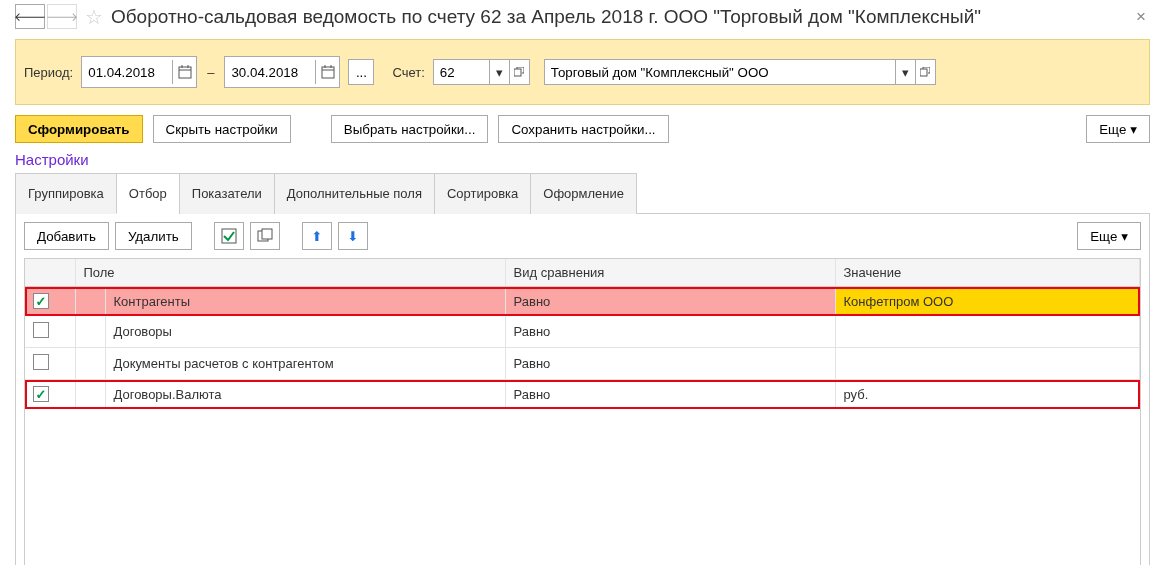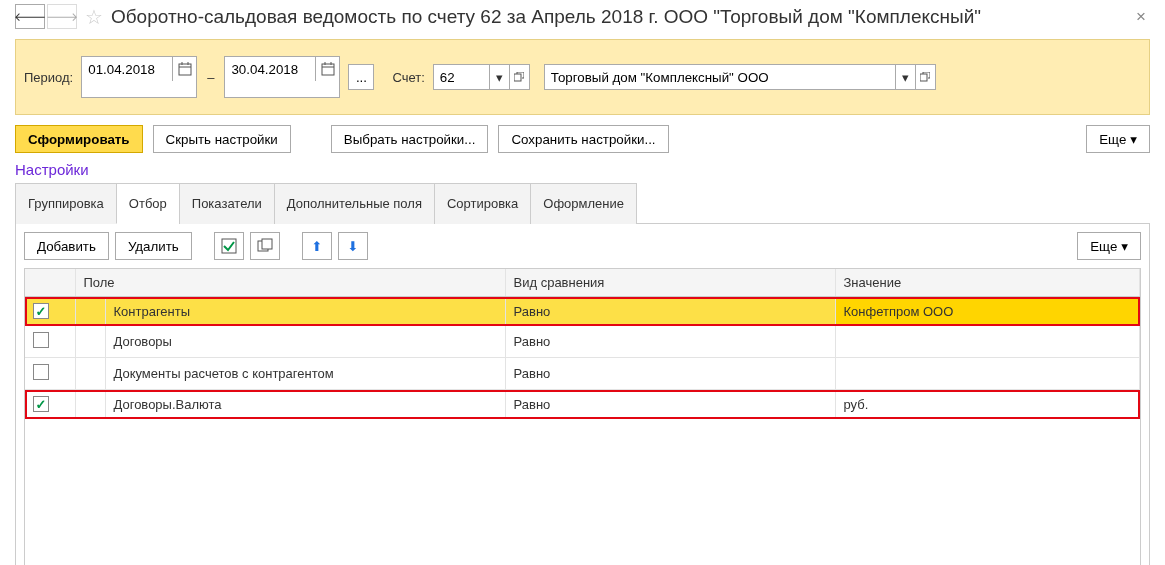--- a/index.html
+++ b/index.html
@@ -7,21 +7,21 @@
 
 .topbar { display: flex; align-items: center; padding: 4px 15px; }
 .nav-btns { display: flex; gap: 2px; margin-right: 8px; }
 .nav-btn { width: 30px; height: 25px; border: 1px solid #aaa; background: #fff; display: flex; align-items: center; justify-content: center; cursor: pointer; }
 .star { color: #ccc; font-size: 20px; margin-right: 8px; }
 .page-title { font-size: 19px; color: #333; flex: 1; }
 .close-x { font-size: 17px; color: #888; cursor: pointer; padding: 0 4px; }
 
 .period-bar { background: #ffedb3; border: 1px solid #e6d084; padding: 16px 8px; margin: 6px 15px 10px; display: flex; align-items: center; gap: 4px; }
 .period-bar label { margin-right: 4px; }
-.date-input { display: inline-flex; align-items: flex-start; border: 1px solid #aaa; background: #fff; height: 42px; }
+.date-input { display: inline-flex; align-items: center; border: 1px solid #aaa; background: #fff; height: 32px; }
 .date-input input { border: none; width: 90px; padding: 0 6px; height: 24px; outline: none; }
 .date-input .cal { width: 24px; border-left: 1px solid #aaa; display: flex; align-items: center; justify-content: center; cursor: pointer; height: 24px;}
 .dash { padding: 0 6px; }
 .dots-btn { width: 26px; height: 26px; border: 1px solid #aaa; background: #fff; cursor: pointer; margin-left: 4px;}
 .acct-label { margin-left: 14px; margin-right: 4px; }
 .acct-input { display: inline-flex; border: 1px solid #aaa; background: #fff; height: 26px; }
 .acct-input input { border: none; height: 24px; padding: 0 6px; outline: none; }
 .acct-input .dd, .acct-input .pop { width: 20px; border-left: 1px solid #aaa; display: flex; align-items: center; justify-content: center; cursor: pointer; height: 24px;}
 .org-input input { width: 350px; }
 
@@ -41,21 +41,21 @@
 .panel-toolbar { display: flex; align-items: center; gap: 6px; margin-bottom: 8px; }
 .icon-btn { width: 30px; height: 28px; border: 1px solid #aaa; background: #fff; display: inline-flex; align-items: center; justify-content: center; cursor: pointer; }
 .tb-gap { width: 10px; }
 
 .table-wrap { border:1px solid #ccc; height: 411px; background:#fff; overflow:auto; }
 .grid { width: 100%; border-collapse: collapse; table-layout: fixed;}
 .grid th, .grid td { border-right: 1px solid #e3e3e3; border-bottom: 1px solid #e3e3e3; padding: 6px 8px; text-align: left; font-weight: normal; vertical-align: middle;}
 .grid th { background: #f5f5f5; border-bottom: 1px solid #ccc; }
 .col-check { width: 50px; text-align: center; }
 .col-pad { width: 30px; }
-.row-sel td { background: #fde047; }
+.row-sel td { background: #fca5a5; }
 .row-sel .col-value { background: #ffd500; }
 .row-hl { outline: 2px solid #e30613; outline-offset: -2px; }
 .chk { width: 16px; height: 16px; border: 1px solid #888; display: inline-flex; align-items: center; justify-content: center; background:#fff;}
 .chk.checked::after { content: "✓"; color: #009646; font-weight: bold; font-size: 13px; line-height: 1;}
 
 svg { display: block; }
 .arrow { font-size: 12px; }
 </style>
 </head>
 <body>

